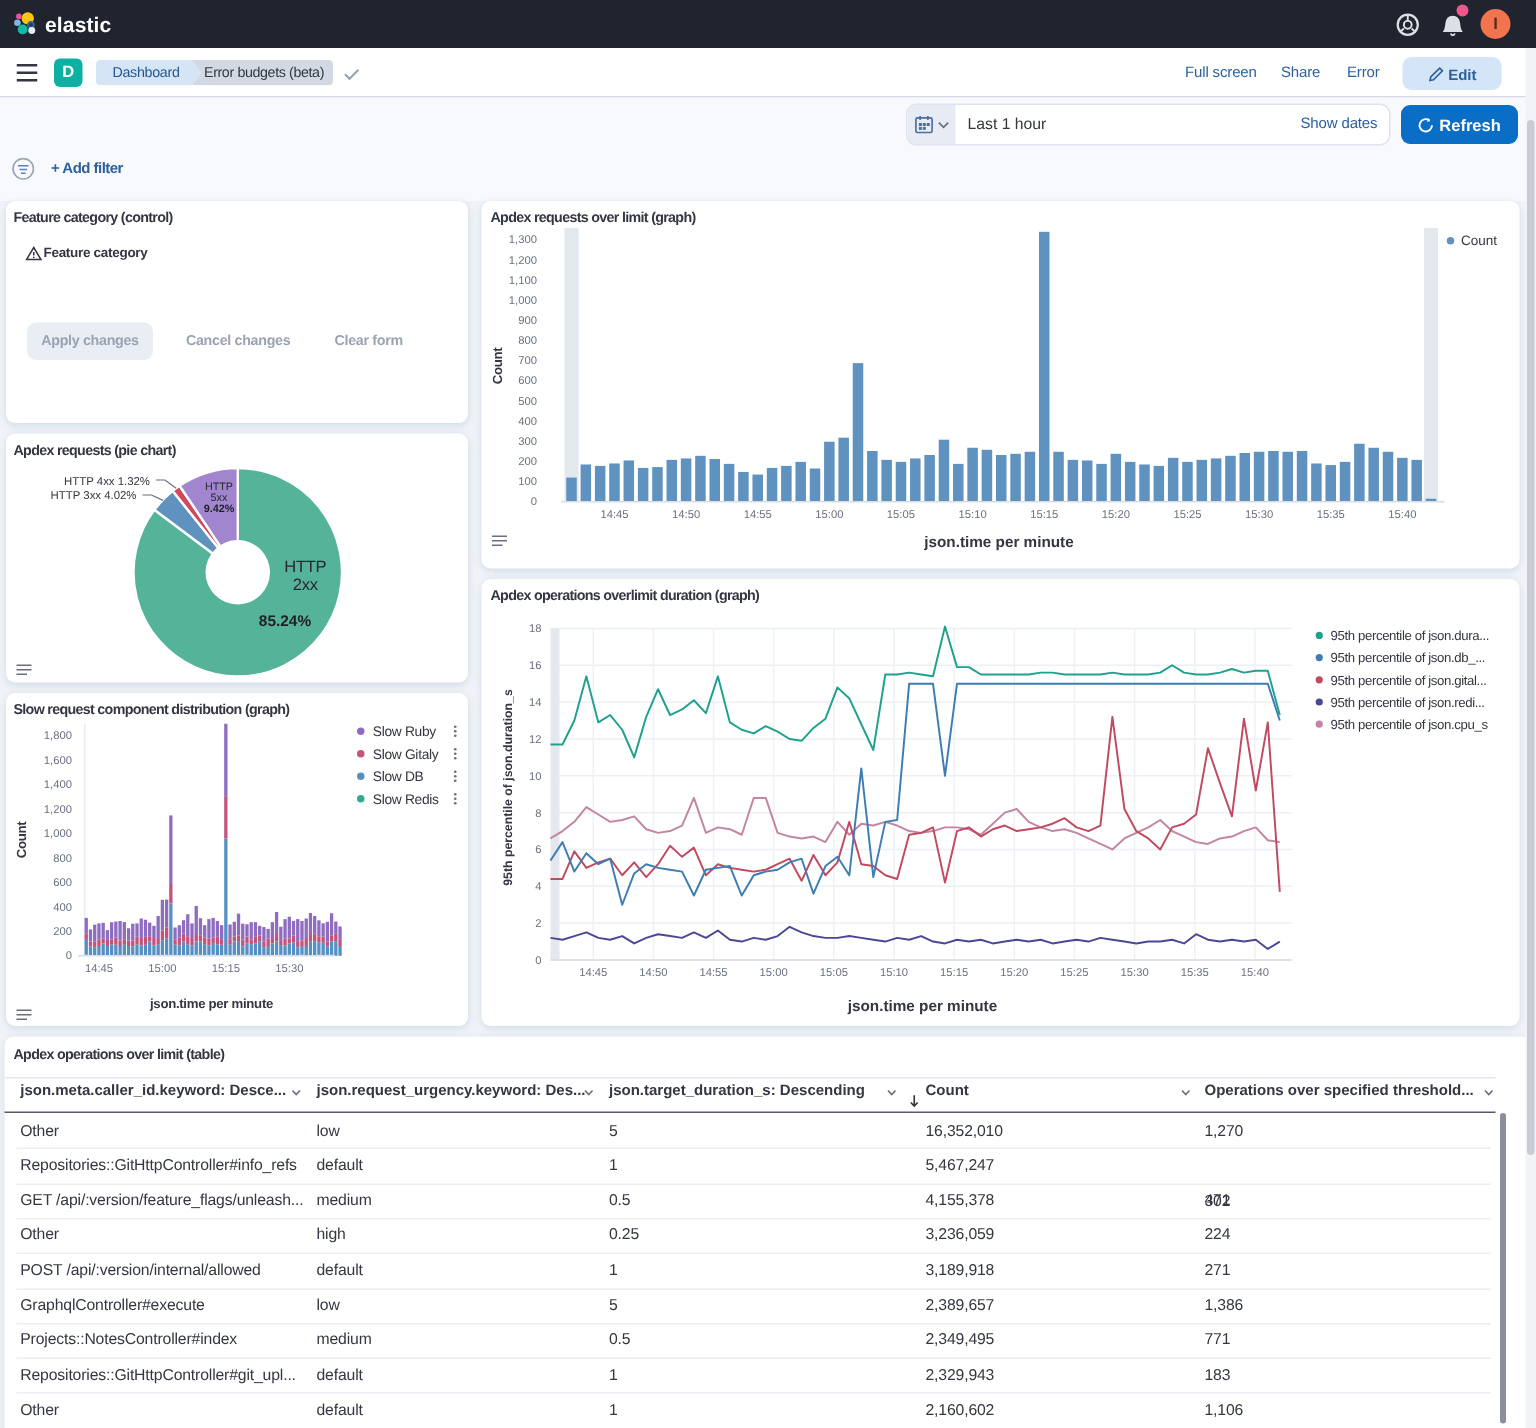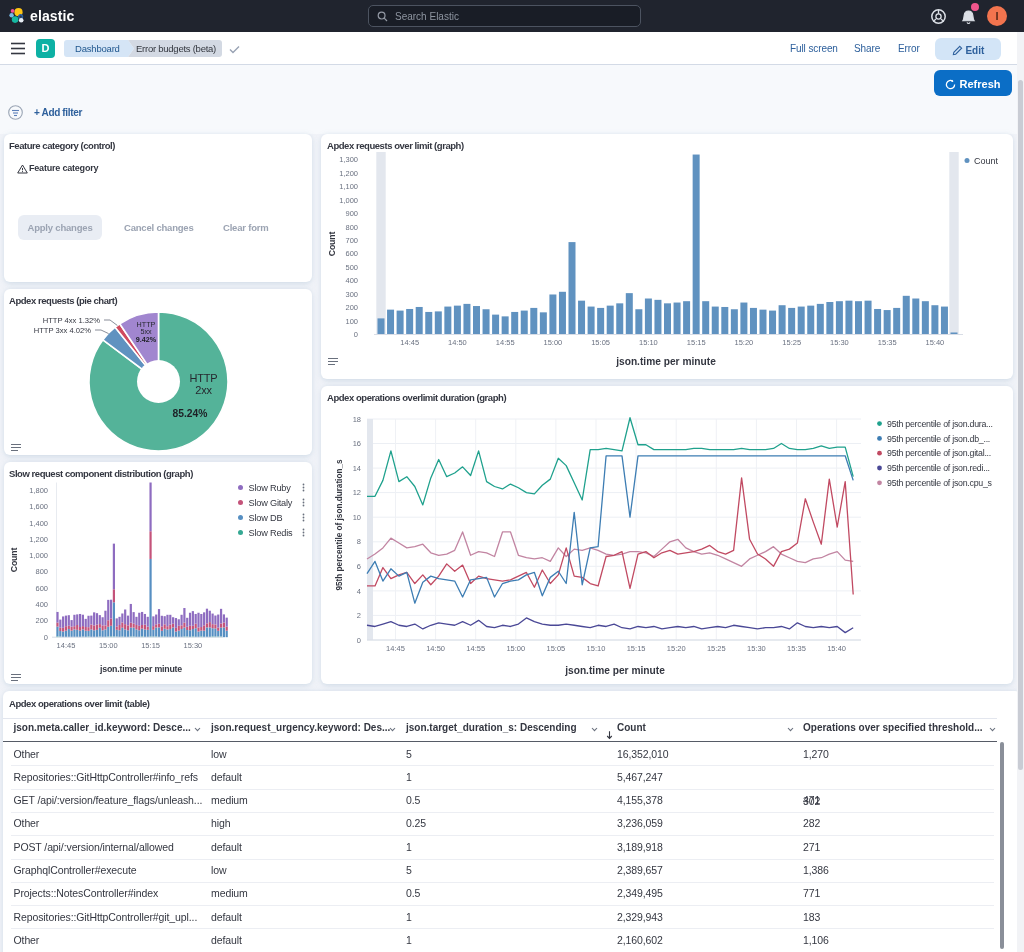--- a/index.html
+++ b/index.html
@@ -27,27 +27,20 @@
 <div class="abs" style="left:0;top:0;width:1024px;height:32px;background:#20242e;">
   <svg class="abs" style="left:8px;top:7px" width="20" height="19" viewBox="0 0 20 19">
     <circle cx="10.5" cy="5.2" r="4.1" fill="#fec514"></circle>
     <circle cx="4.6" cy="3.9" r="1.9" fill="#f04e98"></circle>
     <circle cx="3.6" cy="8.2" r="2.2" fill="#77b9e8"></circle>
     <circle cx="12.6" cy="9.6" r="1.9" fill="#343741" stroke="#2b61a5" stroke-width="1.4"></circle>
     <circle cx="7.1" cy="12.6" r="3.3" fill="#17b8a2"></circle>
     <circle cx="13.2" cy="13.3" r="2.3" fill="#e8eef5"></circle>
   </svg>
   <div class="abs" style="left:30px;top:8px;font-size:14px;font-weight:bold;color:#fff;letter-spacing:0.1px;">elastic</div>
-  <div class="abs" style="left:368px;top:5px;width:273px;height:22px;background:#191d26;border:1px solid #4c5360;border-radius:5px;">
-    <svg class="abs" style="left:8px;top:5px" width="11" height="11" viewBox="0 0 11 11">
-        <circle cx="4.6" cy="4.6" r="3.4" fill="none" stroke="#949aa5" stroke-width="1.2"></circle>
-        <line x1="7.2" y1="7.2" x2="10" y2="10" stroke="#949aa5" stroke-width="1.2"></line>
-      </svg>
-    <div class="abs" style="left:26px;top:5px;font-size:10px;color:#8e95a0;">Search Elastic</div>
-  </div>
   <svg class="abs" style="left:930px;top:8px" width="17" height="17" viewBox="0 0 17 17">
       <circle cx="8.5" cy="8.5" r="6.7" fill="none" stroke="#dce0e6" stroke-width="1.5"></circle>
       <circle cx="8.5" cy="8.5" r="2.6" fill="none" stroke="#dce0e6" stroke-width="1.3"></circle>
       <line x1="8.5" y1="5.9" x2="8.5" y2="1.8" stroke="#dce0e6" stroke-width="1.3"></line>
       <line x1="5.9" y1="11" x2="3.2" y2="13.6" stroke="#dce0e6" stroke-width="1.3"></line>
       <line x1="11.1" y1="11" x2="13.8" y2="13.6" stroke="#dce0e6" stroke-width="1.3"></line>
     </svg>
   <svg class="abs" style="left:960px;top:8px" width="17" height="17" viewBox="0 0 18 18">
       <path d="M5.5,13.5 L3,13.5 C4,12 4.2,10 4.4,8 C4.7,5 6.5,3.2 9,3.2 C11.5,3.2 13.3,5 13.6,8 C13.8,10 14,12 15,13.5 Z" fill="#dce0e6" stroke="#dce0e6" stroke-width="1.2"></path>
       <path d="M7.5,15.2 C7.8,16 8.3,16.4 9,16.4 C9.7,16.4 10.2,16 10.5,15.2" fill="none" stroke="#dce0e6" stroke-width="1.3"></path>
@@ -74,20 +67,39 @@
   <div class="abs link" style="left:854px;top:11px;">Share</div>
   <div class="abs link" style="left:898px;top:11px;">Error</div>
   <div class="abs" style="left:935px;top:6px;width:66px;height:22px;background:#d3e5f7;border-radius:6px;text-align:center;line-height:22px;">
     <svg style="vertical-align:-2px" width="11" height="11" viewBox="0 0 12 12">
         <path d="M8.5,1.5 L10.5,3.5 L4,10 L1.5,10.5 L2,8 Z" fill="none" stroke="#2e609c" stroke-width="1.2"></path>
       </svg><span style="font-size:10px;font-weight:bold;color:#2e609c;">&nbsp;Edit</span>
   </div>
 </div>
 
 <div class="abs" style="left:0;top:65px;width:1024px;height:69px;background:#f7f9fc;">
+  <div class="abs" style="left:605px;top:5px;width:321px;height:26px;background:#fff;border-radius:6px;box-shadow:0 0 0 1px rgba(17,43,134,0.1);">
+    <div class="abs" style="left:0;top:0;width:32px;height:26px;background:#e7ebf3;border-radius:6px 0 0 6px;">
+      <svg class="abs" style="left:5px;top:7px" width="12" height="12" viewBox="0 0 12 12">
+          <rect x="0.6" y="1.6" width="10.8" height="9.8" rx="1" fill="none" stroke="#4b6da8" stroke-width="1.1"></rect>
+          <line x1="3.4" y1="0.4" x2="3.4" y2="3" stroke="#4b6da8" stroke-width="1.1"></line>
+          <line x1="8.6" y1="0.4" x2="8.6" y2="3" stroke="#4b6da8" stroke-width="1.1"></line>
+          <rect x="2.6" y="5" width="2" height="2" fill="#4b6da8"></rect>
+          <rect x="5.2" y="5" width="2" height="2" fill="#4b6da8"></rect>
+          <rect x="7.8" y="5" width="2" height="2" fill="#4b6da8"></rect>
+          <rect x="2.6" y="7.6" width="2" height="2" fill="#4b6da8"></rect>
+          <rect x="5.2" y="7.6" width="2" height="2" fill="#4b6da8"></rect>
+        </svg>
+      <svg class="abs" style="left:20px;top:10px" width="8" height="7" viewBox="0 0 9 7">
+          <path d="M1,1.5 L4.5,5 L8,1.5" fill="none" stroke="#69707d" stroke-width="1.3"></path>
+        </svg>
+    </div>
+    <div class="abs" style="left:40px;top:7px;font-size:10.5px;color:#343741;">Last 1 hour</div>
+    <div class="abs link" style="left:262px;top:7px;">Show dates</div>
+  </div>
   <div class="abs" style="left:934px;top:5px;width:78px;height:26px;background:#0b6ec6;border-radius:6px;color:#fff;text-align:center;line-height:26px;">
     <svg style="vertical-align:-2px" width="11" height="11" viewBox="0 0 12 12">
         <path d="M10.5,6 A4.5,4.5 0 1 1 8.6,2.4" fill="none" stroke="#fff" stroke-width="1.4"></path>
         <path d="M8.2,0.8 L9.2,3 L6.8,3.4 Z" fill="#fff"></path>
       </svg><span style="font-size:11px;font-weight:bold;">&nbsp;Refresh</span>
   </div>
   <svg class="abs" style="left:8px;top:40px" width="15" height="15" viewBox="0 0 15 15">
       <circle cx="7.5" cy="7.5" r="6.8" fill="none" stroke="#9aa5b5" stroke-width="1.1"></circle>
       <line x1="4" y1="5.5" x2="11" y2="5.5" stroke="#5b7fb9" stroke-width="1.1"></line>
       <line x1="5" y1="8" x2="10" y2="8" stroke="#5b7fb9" stroke-width="1.1"></line>
@@ -610,21 +622,21 @@
     <div class="td" style="left:10.5px;top:103.1px;">GET /api/:version/feature_flags/unleash...</div>
     <div class="td" style="left:208px;top:103.1px;">medium</div>
     <div class="td" style="left:403px;top:103.1px;">0.5</div>
     <div class="td" style="left:614px;top:103.1px;">4,155,378</div>
     <div class="td" style="left:800px;top:103.1px;">471</div>
     <div style="position:absolute;left:8px;top:120.9px;right:27px;height:1px;background:#eceef3"></div>
     <div class="td" style="left:10.5px;top:126.4px;">Other</div>
     <div class="td" style="left:208px;top:126.4px;">high</div>
     <div class="td" style="left:403px;top:126.4px;">0.25</div>
     <div class="td" style="left:614px;top:126.4px;">3,236,059</div>
-    <div class="td" style="left:800px;top:126.4px;">282</div>
+    <div class="td" style="left:800px;top:126.4px;">224</div>
     <div style="position:absolute;left:8px;top:144.2px;right:27px;height:1px;background:#eceef3"></div>
     <div class="td" style="left:10.5px;top:149.7px;">POST /api/:version/internal/allowed</div>
     <div class="td" style="left:208px;top:149.7px;">default</div>
     <div class="td" style="left:403px;top:149.7px;">1</div>
     <div class="td" style="left:614px;top:149.7px;">3,189,918</div>
     <div class="td" style="left:800px;top:149.7px;">271</div>
     <div style="position:absolute;left:8px;top:167.5px;right:27px;height:1px;background:#eceef3"></div>
     <div class="td" style="left:10.5px;top:173.0px;">GraphqlController#execute</div>
     <div class="td" style="left:208px;top:173.0px;">low</div>
     <div class="td" style="left:403px;top:173.0px;">5</div>

